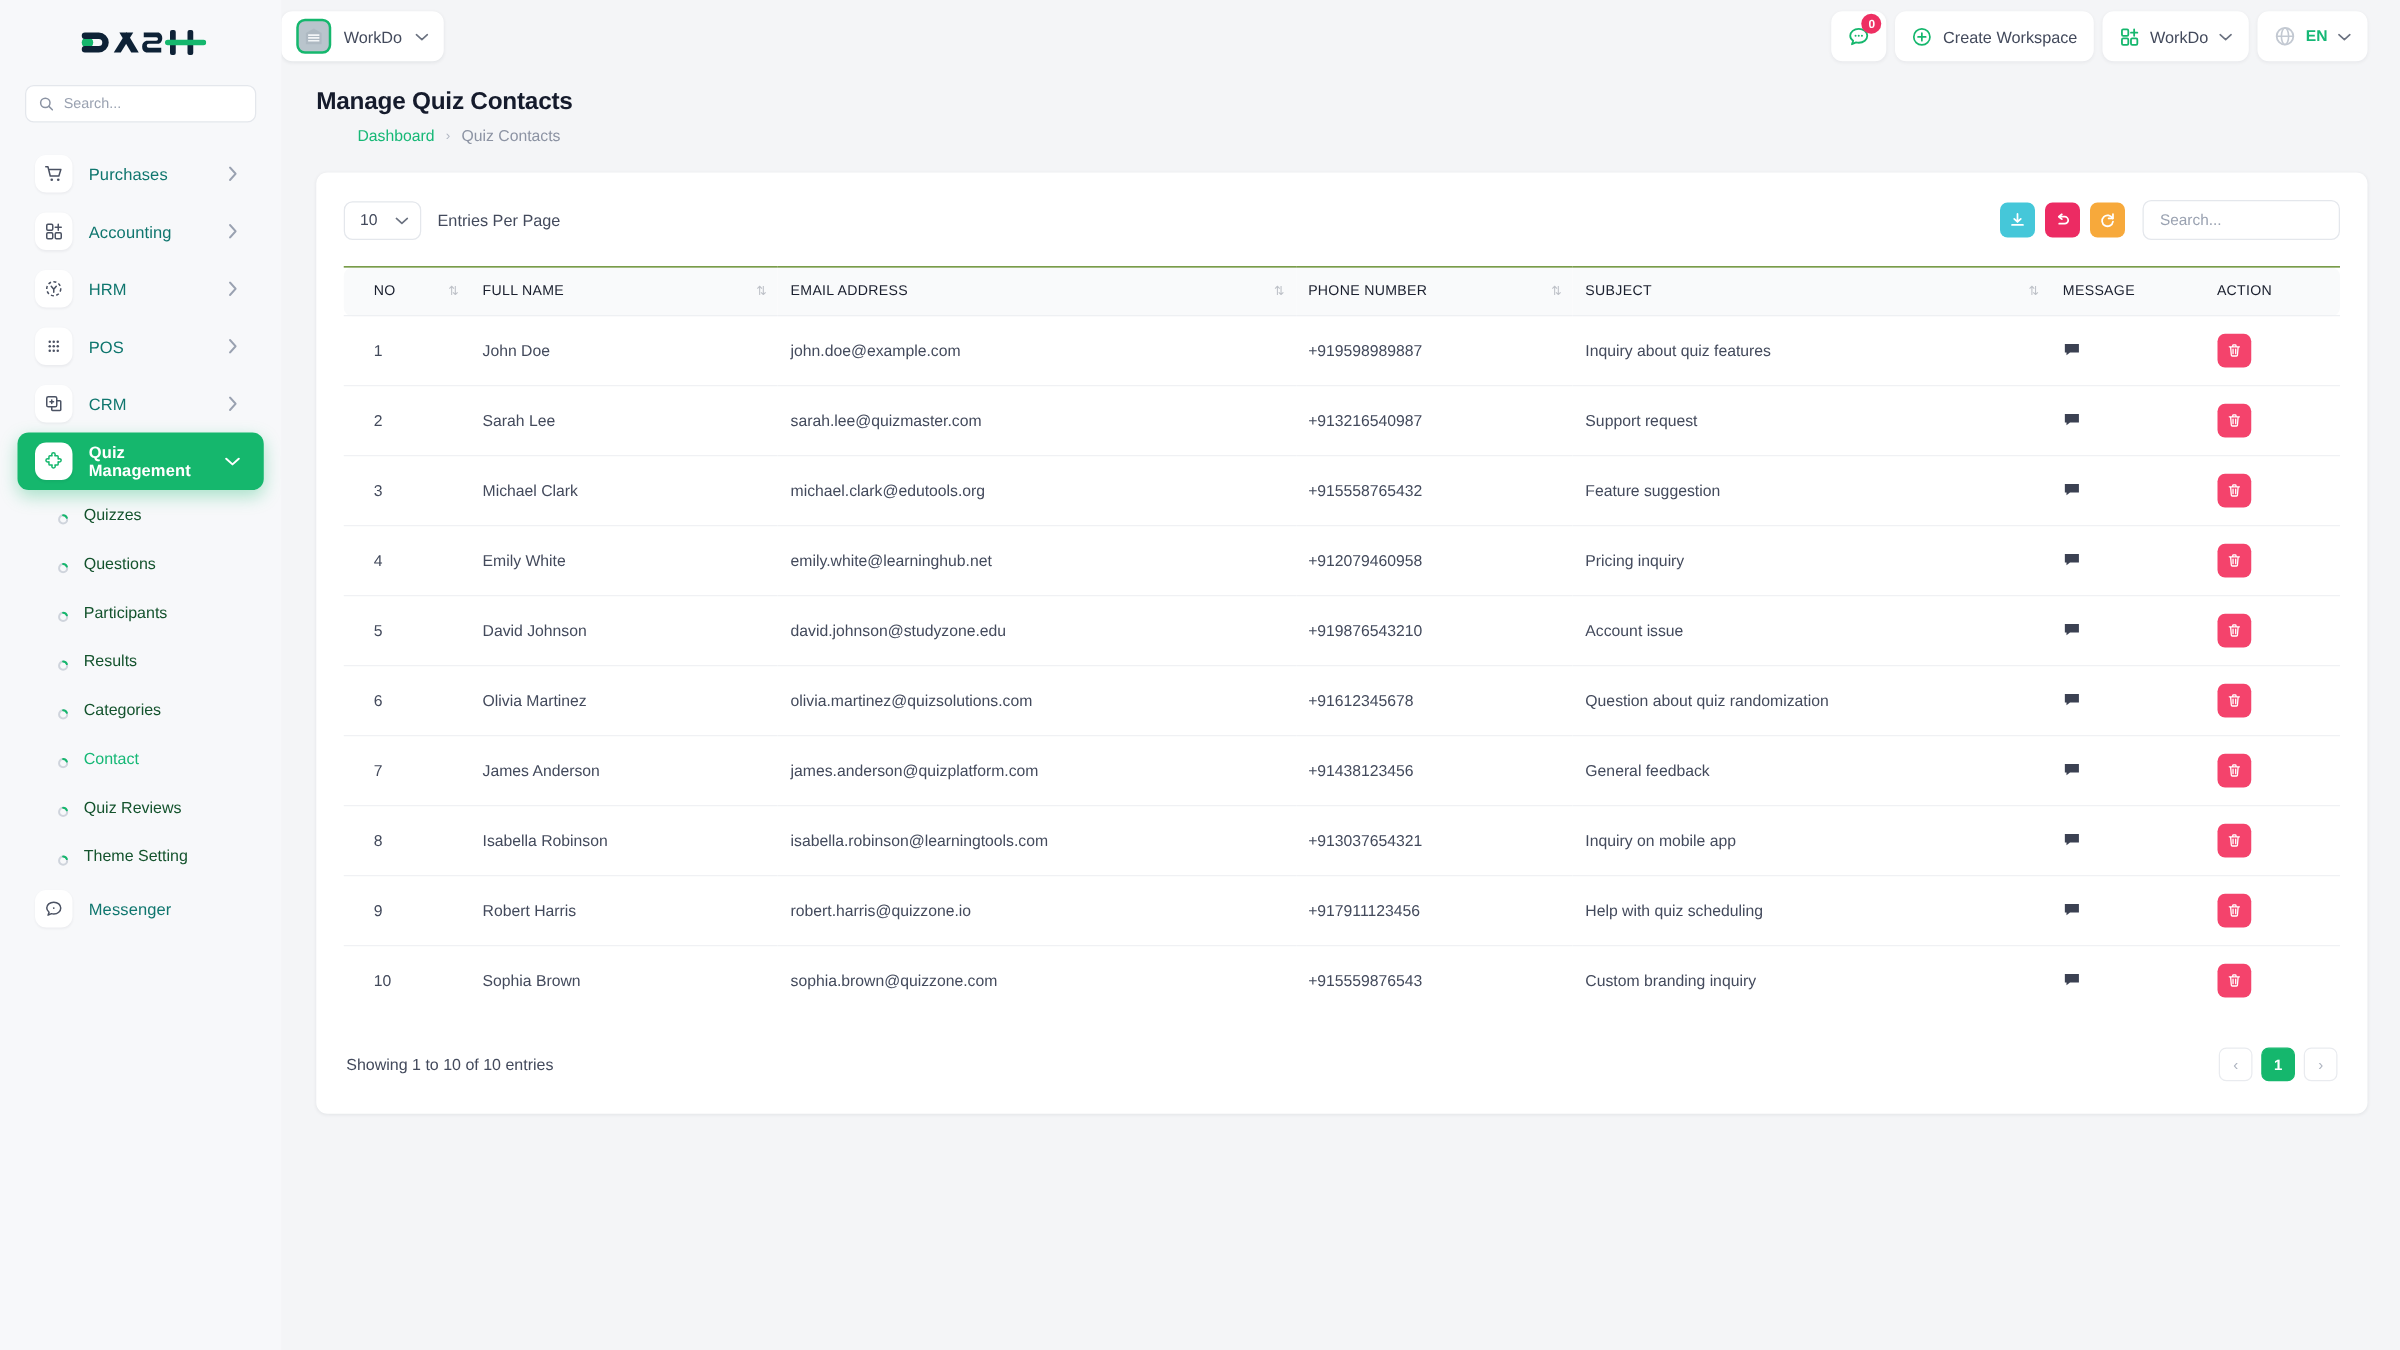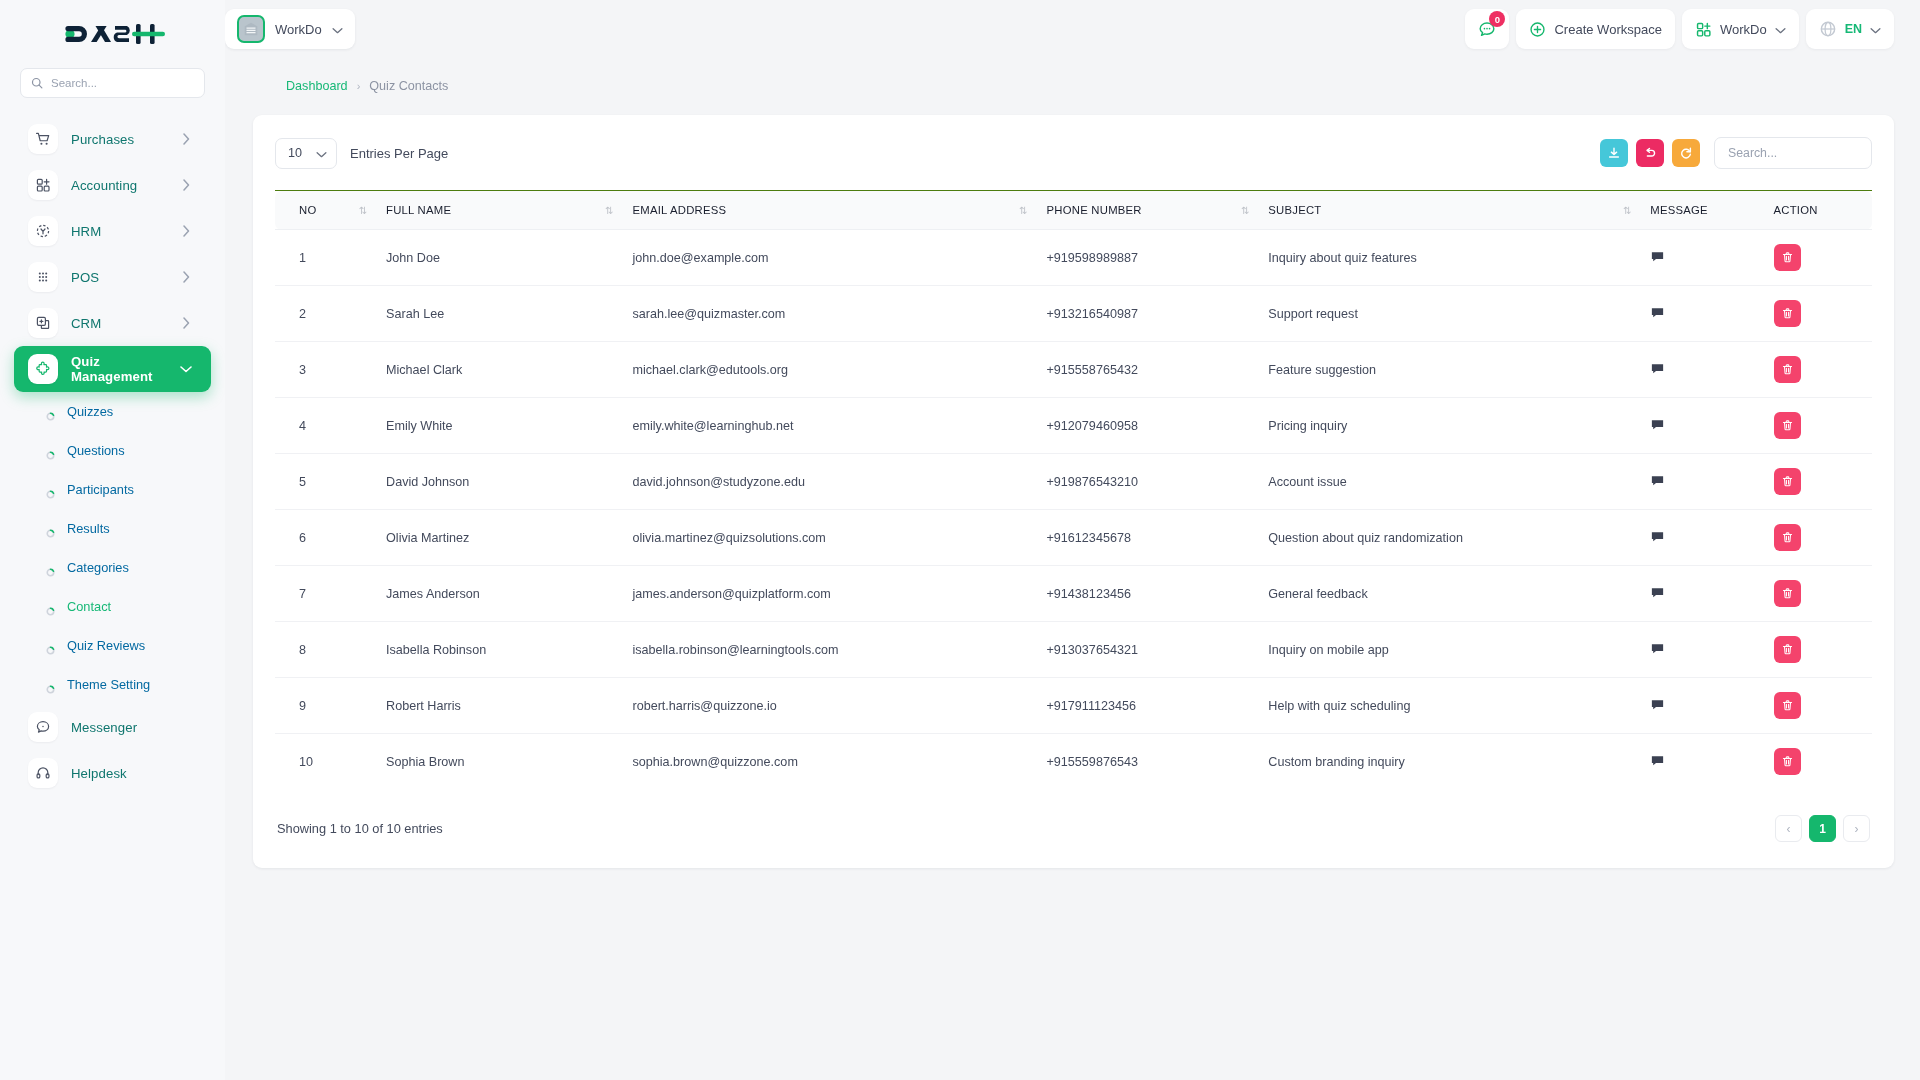--- a/index.html
+++ b/index.html
@@ -43,21 +43,21 @@
   .nav-label { font-size: 13.2px; color: #0f766e; flex: 1; letter-spacing: .1px; }
   .chev { width: 14px; height: 14px; flex: 0 0 14px; display:flex; align-items:center; justify-content:center; }
   .nav-item.active { background: #15b76d; box-shadow: 0 5px 14px rgba(21,183,109,.35); }
   .nav-item.active .nav-label { color: #fff; font-weight: bold; }
 
   .sub-item {
     height: 39px; display: flex; align-items: center; gap: 12px;
     padding-left: 46px; cursor: pointer;
   }
   .sub-dot { width: 9px; height: 9px; flex: 0 0 9px; }
-  .sub-label { font-size: 12.8px; color: #0369a1; }
+  .sub-label { font-size: 12.8px; color: #14532d; }
   .sub-item.active .sub-label { color: #16b876; }
 
   
   .main { flex: 1; height: 907px; display: flex; flex-direction: column; overflow: hidden; }
 
   .topbar { height: 58px; display: flex; align-items: center; padding: 0 26px 0 0; }
   .ws-pill {
     height: 40px; background: #fff; border-radius: 9px;
     display: flex; align-items: center; gap: 10px; padding: 0 12px;
     box-shadow: 0 1px 3px rgba(16,24,40,.07); cursor: pointer;
@@ -343,30 +343,20 @@
     <div class="nav-item">
       <span class="nav-ico">
         <svg width="16" height="16" viewBox="0 0 20 20">
             <path d="M10 3.4c4 0 7 2.6 7 5.9s-3 5.9-7 5.9c-.8 0-1.6-.1-2.3-.3l-3.4 1.5 1-2.9C4 12.4 3 10.9 3 9.3c0-3.3 3-5.9 7-5.9z" fill="none" stroke="#4b5263" stroke-width="1.5" stroke-linejoin="round"></path>
             <circle cx="10" cy="9.3" r=".9" fill="#4b5263"></circle>
           </svg>
       </span>
       <span class="nav-label">Messenger</span>
     </div>
 
-    <div class="nav-item">
-      <span class="nav-ico">
-        <svg width="16" height="16" viewBox="0 0 20 20">
-            <path d="M4 12V9.5a6 6 0 0 1 12 0V12" fill="none" stroke="#4b5263" stroke-width="1.5" stroke-linecap="round"></path>
-            <rect x="2.6" y="11" width="3.4" height="5.2" rx="1.6" fill="none" stroke="#4b5263" stroke-width="1.5"></rect>
-            <rect x="14" y="11" width="3.4" height="5.2" rx="1.6" fill="none" stroke="#4b5263" stroke-width="1.5"></rect>
-          </svg>
-      </span>
-      <span class="nav-label">Helpdesk</span>
-    </div>
 
 
   </nav>
 </aside>
 
 <div class="main">
 
   <header class="topbar">
     <div class="ws-pill">
       <span class="ws-logo">
@@ -429,20 +419,21 @@
         <span>
           <svg width="11" height="7" viewBox="0 0 12 8">
               <path d="M1 2l5 4.5L11 2" fill="none" stroke="#6b7280" stroke-width="1.5" stroke-linecap="round" stroke-linejoin="round"></path>
             </svg>
         </span>
       </div>
     </div>
   </header>
 
   <div class="page-head">
+    <div class="page-title">Manage Quiz Contacts</div>
     <div class="crumbs">
       <span class="crumb-link">Dashboard</span>
       <span class="crumb-sep">›</span>
       <span class="crumb-cur">Quiz Contacts</span>
     </div>
   </div>
 
   <section class="card">
 
     <div class="card-top">

